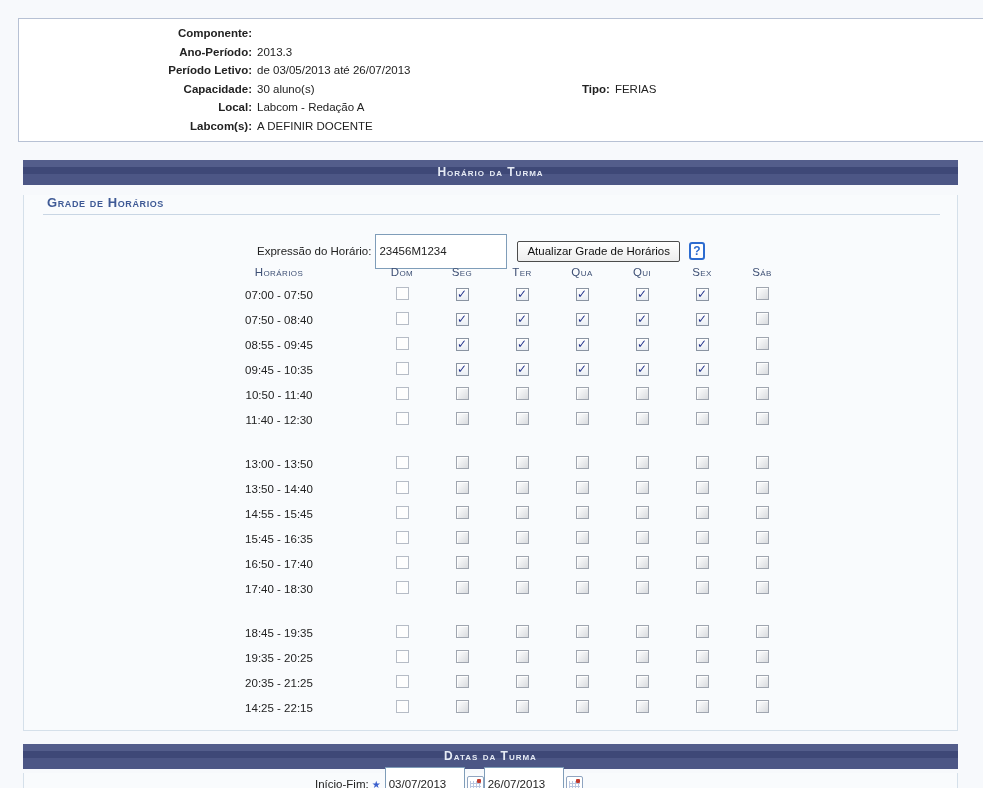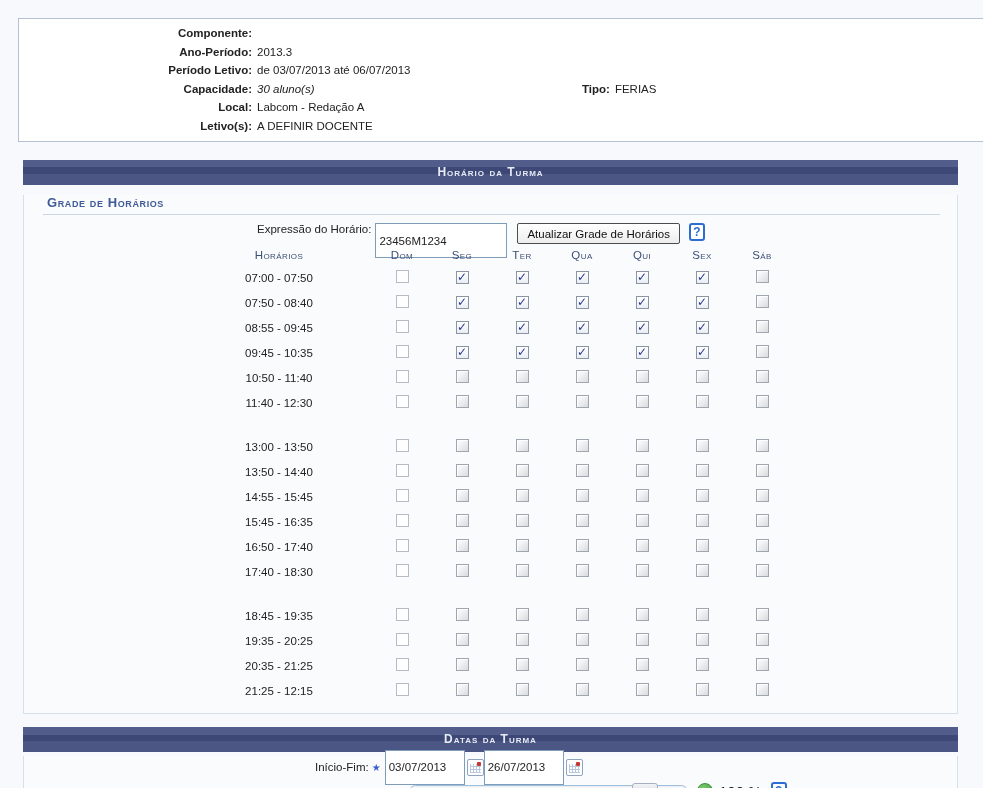--- a/index.html
+++ b/index.html
@@ -16,21 +16,21 @@
     font-size:11.5px; color:#222;
   }
   
   .info-panel{
     width:981px; margin:18px; background:#fff;
     border:1px solid #b7c1d4; padding:5px 0 6px 0;
   }
   .info-row{display:flex; line-height:18.5px;}
   .info-label{width:233px; text-align:right; font-weight:bold; flex:none;}
   .info-value{margin-left:5px;}
-  .info-value.fixed{width:325px; flex:none;font-style:italic;}
+  .info-value.fixed{width:325px; flex:none;}
   .info-label2{font-weight:bold;}
   .info-value2{margin-left:5px;}
   
   .panel{ width:935px; margin:13px 0 0 23px; }
   .panel-bar{
     height:25px; line-height:25px; text-align:center;
     background:linear-gradient(180deg,var(--bar-light) 0%,var(--bar-light) 30%,var(--bar-dark) 30%,var(--bar-dark) 56%,var(--bar-mid) 56%,var(--bar-mid) 100%);
     color:var(--bar-text); font-weight:bold; font-size:12px;
     font-variant:small-caps; letter-spacing:1px;
   }
@@ -39,21 +39,21 @@
     border-left:1px solid var(--panel-border);
     border-right:1px solid var(--panel-border);
     border-bottom:1px solid var(--panel-border);
   }
   
   .section-title{
     margin:10px 0 0 23px; color:var(--section-title);
     font-weight:bold; font-size:13px; font-variant:small-caps; letter-spacing:.6px;
   }
   .section-rule{border:none; border-top:1px solid #c9d6e4; margin:4px 17px 0 19px;}
-  .expr-row{display:flex; margin:8px 0 0 233px; height:22px;}
+  .expr-row{display:flex; align-items:center; margin:25px 0 0 233px; height:22px;}
   .expr-label{color:#222;}
   input.text{
     height:35px; border:1px solid #7f9db9; background:#fff;
     font-family:inherit; font-size:11.5px; padding:8px 3px; color:#222;
   }
   .expr-input{width:132px; margin-left:4px;}
   button.btn{
     margin-left:10px; font-family:inherit; font-size:11.5px; color:#111;
     padding:2px 9px; border:1px solid #4c4c4c; border-radius:2px;
     background:linear-gradient(180deg,#fff,#ededed); cursor:pointer; height:21px;
@@ -136,34 +136,34 @@
 <div class="info-panel">
     <div class="info-row">
       <span class="info-label">Componente:</span>
     </div>
     <div class="info-row">
       <span class="info-label">Ano-Período:</span>
       <span class="info-value">2013.3</span>
     </div>
     <div class="info-row">
       <span class="info-label">Período Letivo:</span>
-      <span class="info-value">de 03/07/2013 até 06/07/2013</span>
+      <span class="info-value">de 03/05/2013 até 26/07/2013</span>
     </div>
     <div class="info-row">
       <span class="info-label">Capacidade:</span>
       <span class="info-value fixed">30 aluno(s)</span>
       <span class="info-label2">Tipo:</span>
       <span class="info-value2">FERIAS</span>
     </div>
     <div class="info-row">
       <span class="info-label">Local:</span>
       <span class="info-value">Labcom - Redação A</span>
     </div>
     <div class="info-row">
-      <span class="info-label">Letivo(s):</span>
+      <span class="info-label">Labcom(s):</span>
       <span class="info-value">A DEFINIR DOCENTE</span>
     </div>
   </div>
 
 <div class="panel">
   <div class="panel-bar">Horário da Turma</div>
   <div class="panel-body grid-wrap">
     <div class="section-title">Grade de Horários</div>
     <hr class="section-rule">
     <div class="expr-row">
@@ -336,21 +336,21 @@
             <td class="time-cell">20:35 - 21:25</td>
             <td><span class="cb cb-off"></span></td>
             <td><span class="cb cb-dis"></span></td>
             <td><span class="cb cb-dis"></span></td>
             <td><span class="cb cb-dis"></span></td>
             <td><span class="cb cb-dis"></span></td>
             <td><span class="cb cb-dis"></span></td>
             <td><span class="cb cb-dis"></span></td>
           </tr>
           <tr>
-            <td class="time-cell">21:25 - 12:15</td>
+            <td class="time-cell">14:25 - 22:15</td>
             <td><span class="cb cb-off"></span></td>
             <td><span class="cb cb-dis"></span></td>
             <td><span class="cb cb-dis"></span></td>
             <td><span class="cb cb-dis"></span></td>
             <td><span class="cb cb-dis"></span></td>
             <td><span class="cb cb-dis"></span></td>
             <td><span class="cb cb-dis"></span></td>
           </tr>
         </tbody>
     </table>

